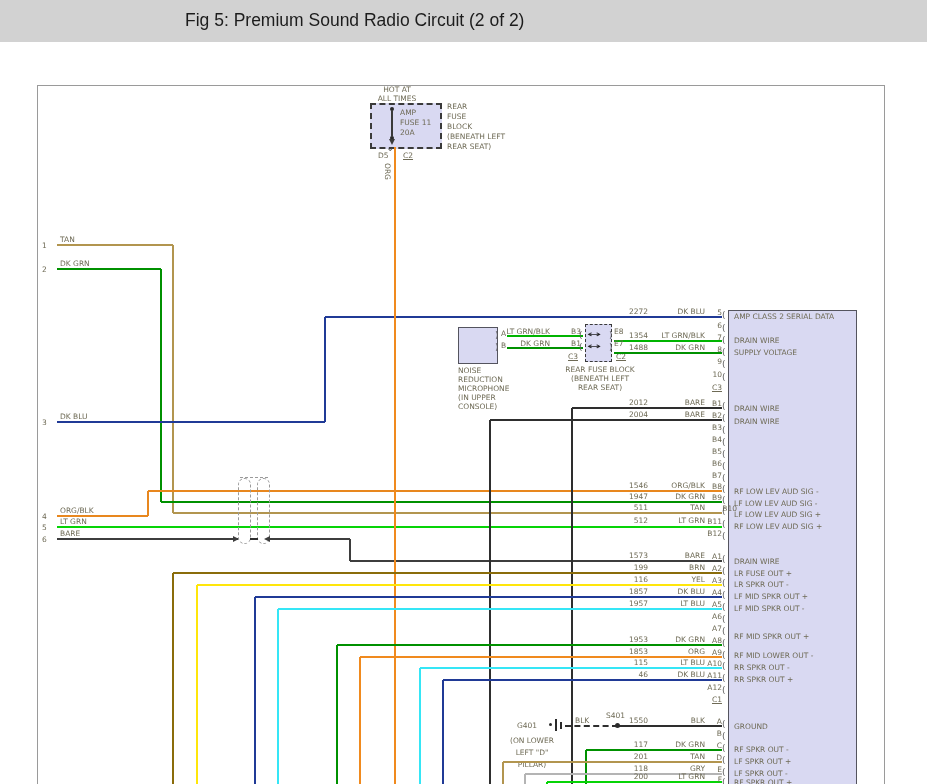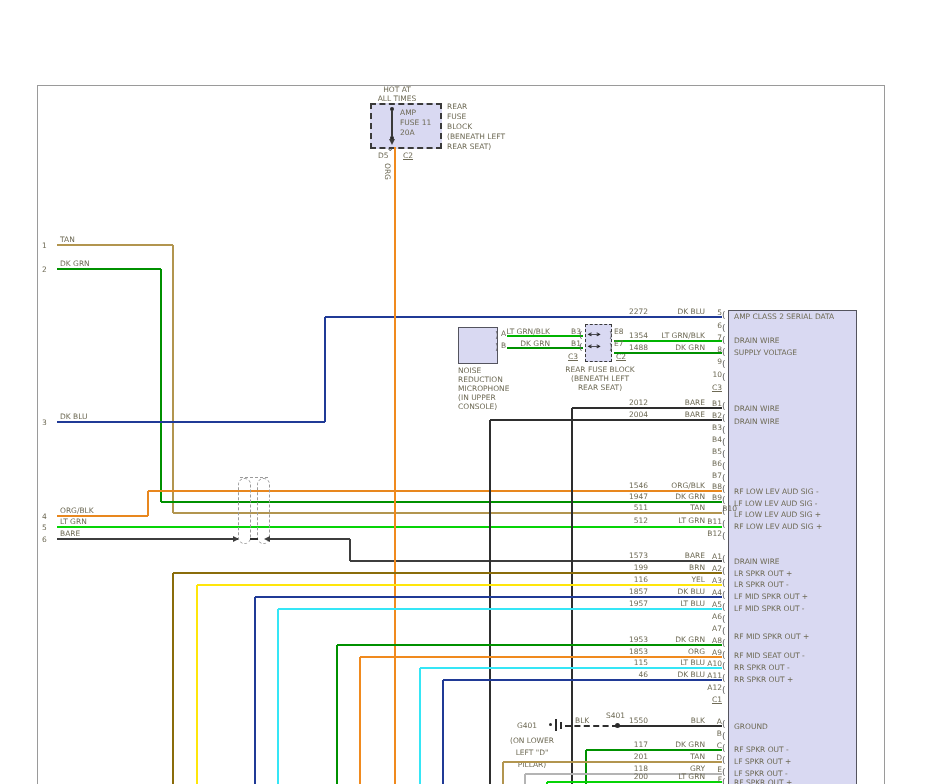--- a/index.html
+++ b/index.html
@@ -18,20 +18,23 @@
   .wire{position:absolute;}
   .brk{position:absolute;font:9px "DejaVu Sans",sans-serif;color:#5a5a5a;}
   .dot{position:absolute;border-radius:50%;background:#2b2b2b;}
   .tri{position:absolute;width:0;height:0;}
   .vtext{position:absolute;font:7.5px "DejaVu Sans",sans-serif;color:#6e6a55;transform:rotate(90deg);transform-origin:left top;}
 </style>
 </head>
 <body>
 <div id="stage">
 
+<div class="titlebar">
+  <div class="title">Fig 5: Premium Sound Radio Circuit (2 of 2)</div>
+</div>
 
 <div class="frame"></div>
 
 <div class="box" style="left:728px;top:310px;width:127px;height:474px;border-bottom:none;"></div>
 
 <div class="box" style="left:458px;top:327px;width:38px;height:35px;"></div>
 
 <div class="dashbox" style="left:370px;top:103px;width:68px;height:42px;"></div>
 
 <div class="dashbox" style="left:585px;top:324px;width:25px;height:36px;border-width:1.5px;"></div>
@@ -286,26 +289,26 @@
     <span class="t" style="left: 734px; top: 312px;">AMP CLASS 2 SERIAL DATA</span>
     <span class="t" style="left: 734px; top: 336px;">DRAIN WIRE</span>
     <span class="t" style="left: 734px; top: 348px;">SUPPLY VOLTAGE</span>
     <span class="t" style="left: 734px; top: 404px;">DRAIN WIRE</span>
     <span class="t" style="left: 734px; top: 417px;">DRAIN WIRE</span>
     <span class="t" style="left: 734px; top: 487px;">RF LOW LEV AUD SIG -</span>
     <span class="t" style="left: 734px; top: 499px;">LF LOW LEV AUD SIG -</span>
     <span class="t" style="left: 734px; top: 510px;">LF LOW LEV AUD SIG +</span>
     <span class="t" style="left: 734px; top: 522px;">RF LOW LEV AUD SIG +</span>
     <span class="t" style="left: 734px; top: 557px;">DRAIN WIRE</span>
-    <span class="t" style="left: 734px; top: 569px;">LR SPKR OUT +</span>
+    <span class="t" style="left: 734px; top: 569px;">LR FUSE OUT +</span>
     <span class="t" style="left: 734px; top: 580px;">LR SPKR OUT -</span>
     <span class="t" style="left: 734px; top: 592px;">LF MID SPKR OUT +</span>
     <span class="t" style="left: 734px; top: 604px;">LF MID SPKR OUT -</span>
     <span class="t" style="left: 734px; top: 632px;">RF MID SPKR OUT +</span>
-    <span class="t" style="left: 734px; top: 651px;">RF MID SEAT OUT -</span>
+    <span class="t" style="left: 734px; top: 651px;">RF MID LOWER OUT -</span>
     <span class="t" style="left: 734px; top: 663px;">RR SPKR OUT -</span>
     <span class="t" style="left: 734px; top: 675px;">RR SPKR OUT +</span>
     <span class="t" style="left: 734px; top: 722px;">GROUND</span>
     <span class="t" style="left: 734px; top: 745px;">RF SPKR OUT -</span>
     <span class="t" style="left: 734px; top: 757px;">LF SPKR OUT +</span>
     <span class="t" style="left: 734px; top: 769px;">LF SPKR OUT -</span>
     <span class="t" style="left: 734px; top: 778px;">RF SPKR OUT +</span>
 
 </div>
 

